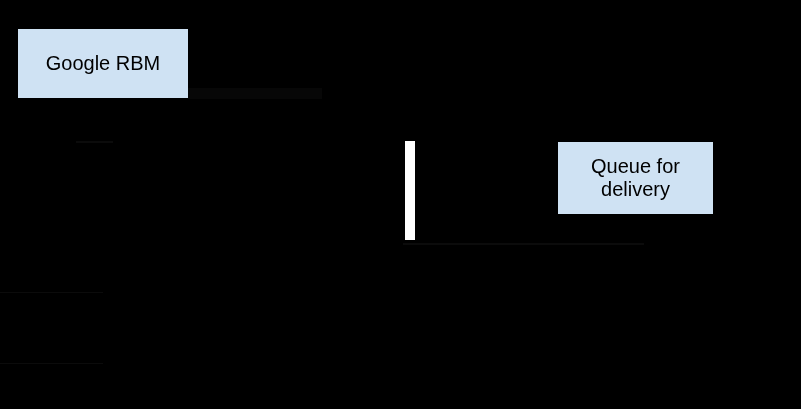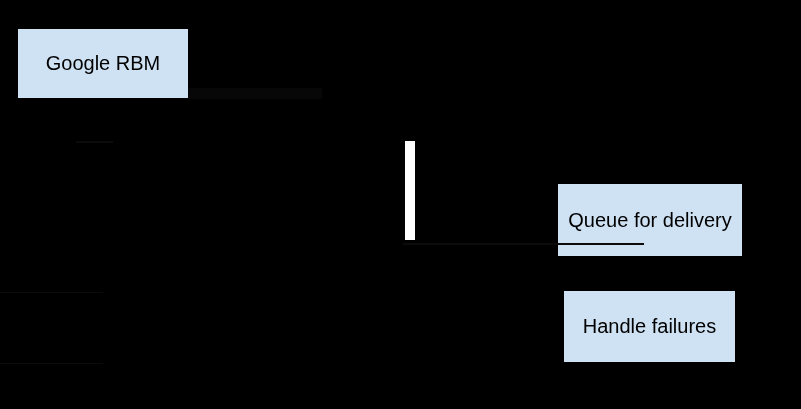--- a/index.html
+++ b/index.html
@@ -22,21 +22,21 @@
     display: flex;
     align-items: center;
     justify-content: center;
     text-align: center;
     font-size: 20px;
     line-height: 1.15;
     box-sizing: border-box;
   }
   .node-google-rbm        { left: 18px;  top: 29px;  width: 170px; height: 69px; }
   .node-partner-webhook   { left: 322px; top: 29px;  width: 170px; height: 69px; }
-  .node-queue-delivery    { left: 558px; top: 142px; width: 184px; height: 72px; margin-top: 42px; }
+  .node-queue-delivery    { left: 558px; top: 142px; width: 155px; height: 72px; }
   .node-handle-failures   { left: 564px; top: 291px; width: 171px; height: 71px; }
 
   .activation-bar {
     position: absolute;
     left: 405px;
     top: 141px;
     width: 10px;
     height: 99px;
     background: #ffffff;
   }
@@ -58,23 +58,20 @@
     <span>Google RBM</span>
   </div>
 
 
   <div class="activation-bar"></div>
 
   <div class="node node-queue-delivery">
     <span>Queue for delivery</span>
   </div>
 
-  <div class="node node-handle-failures">
-    <span>Handle failures</span>
-  </div>
 
   <div class="faint faint-band-top"></div>
   <div class="faint faint-line-mid-left"></div>
   <div class="faint faint-line-bar-out"></div>
   <div class="faint faint-line-bl-1"></div>
   <div class="faint faint-line-bl-2"></div>
 
 </div>
 
 </body></html>

